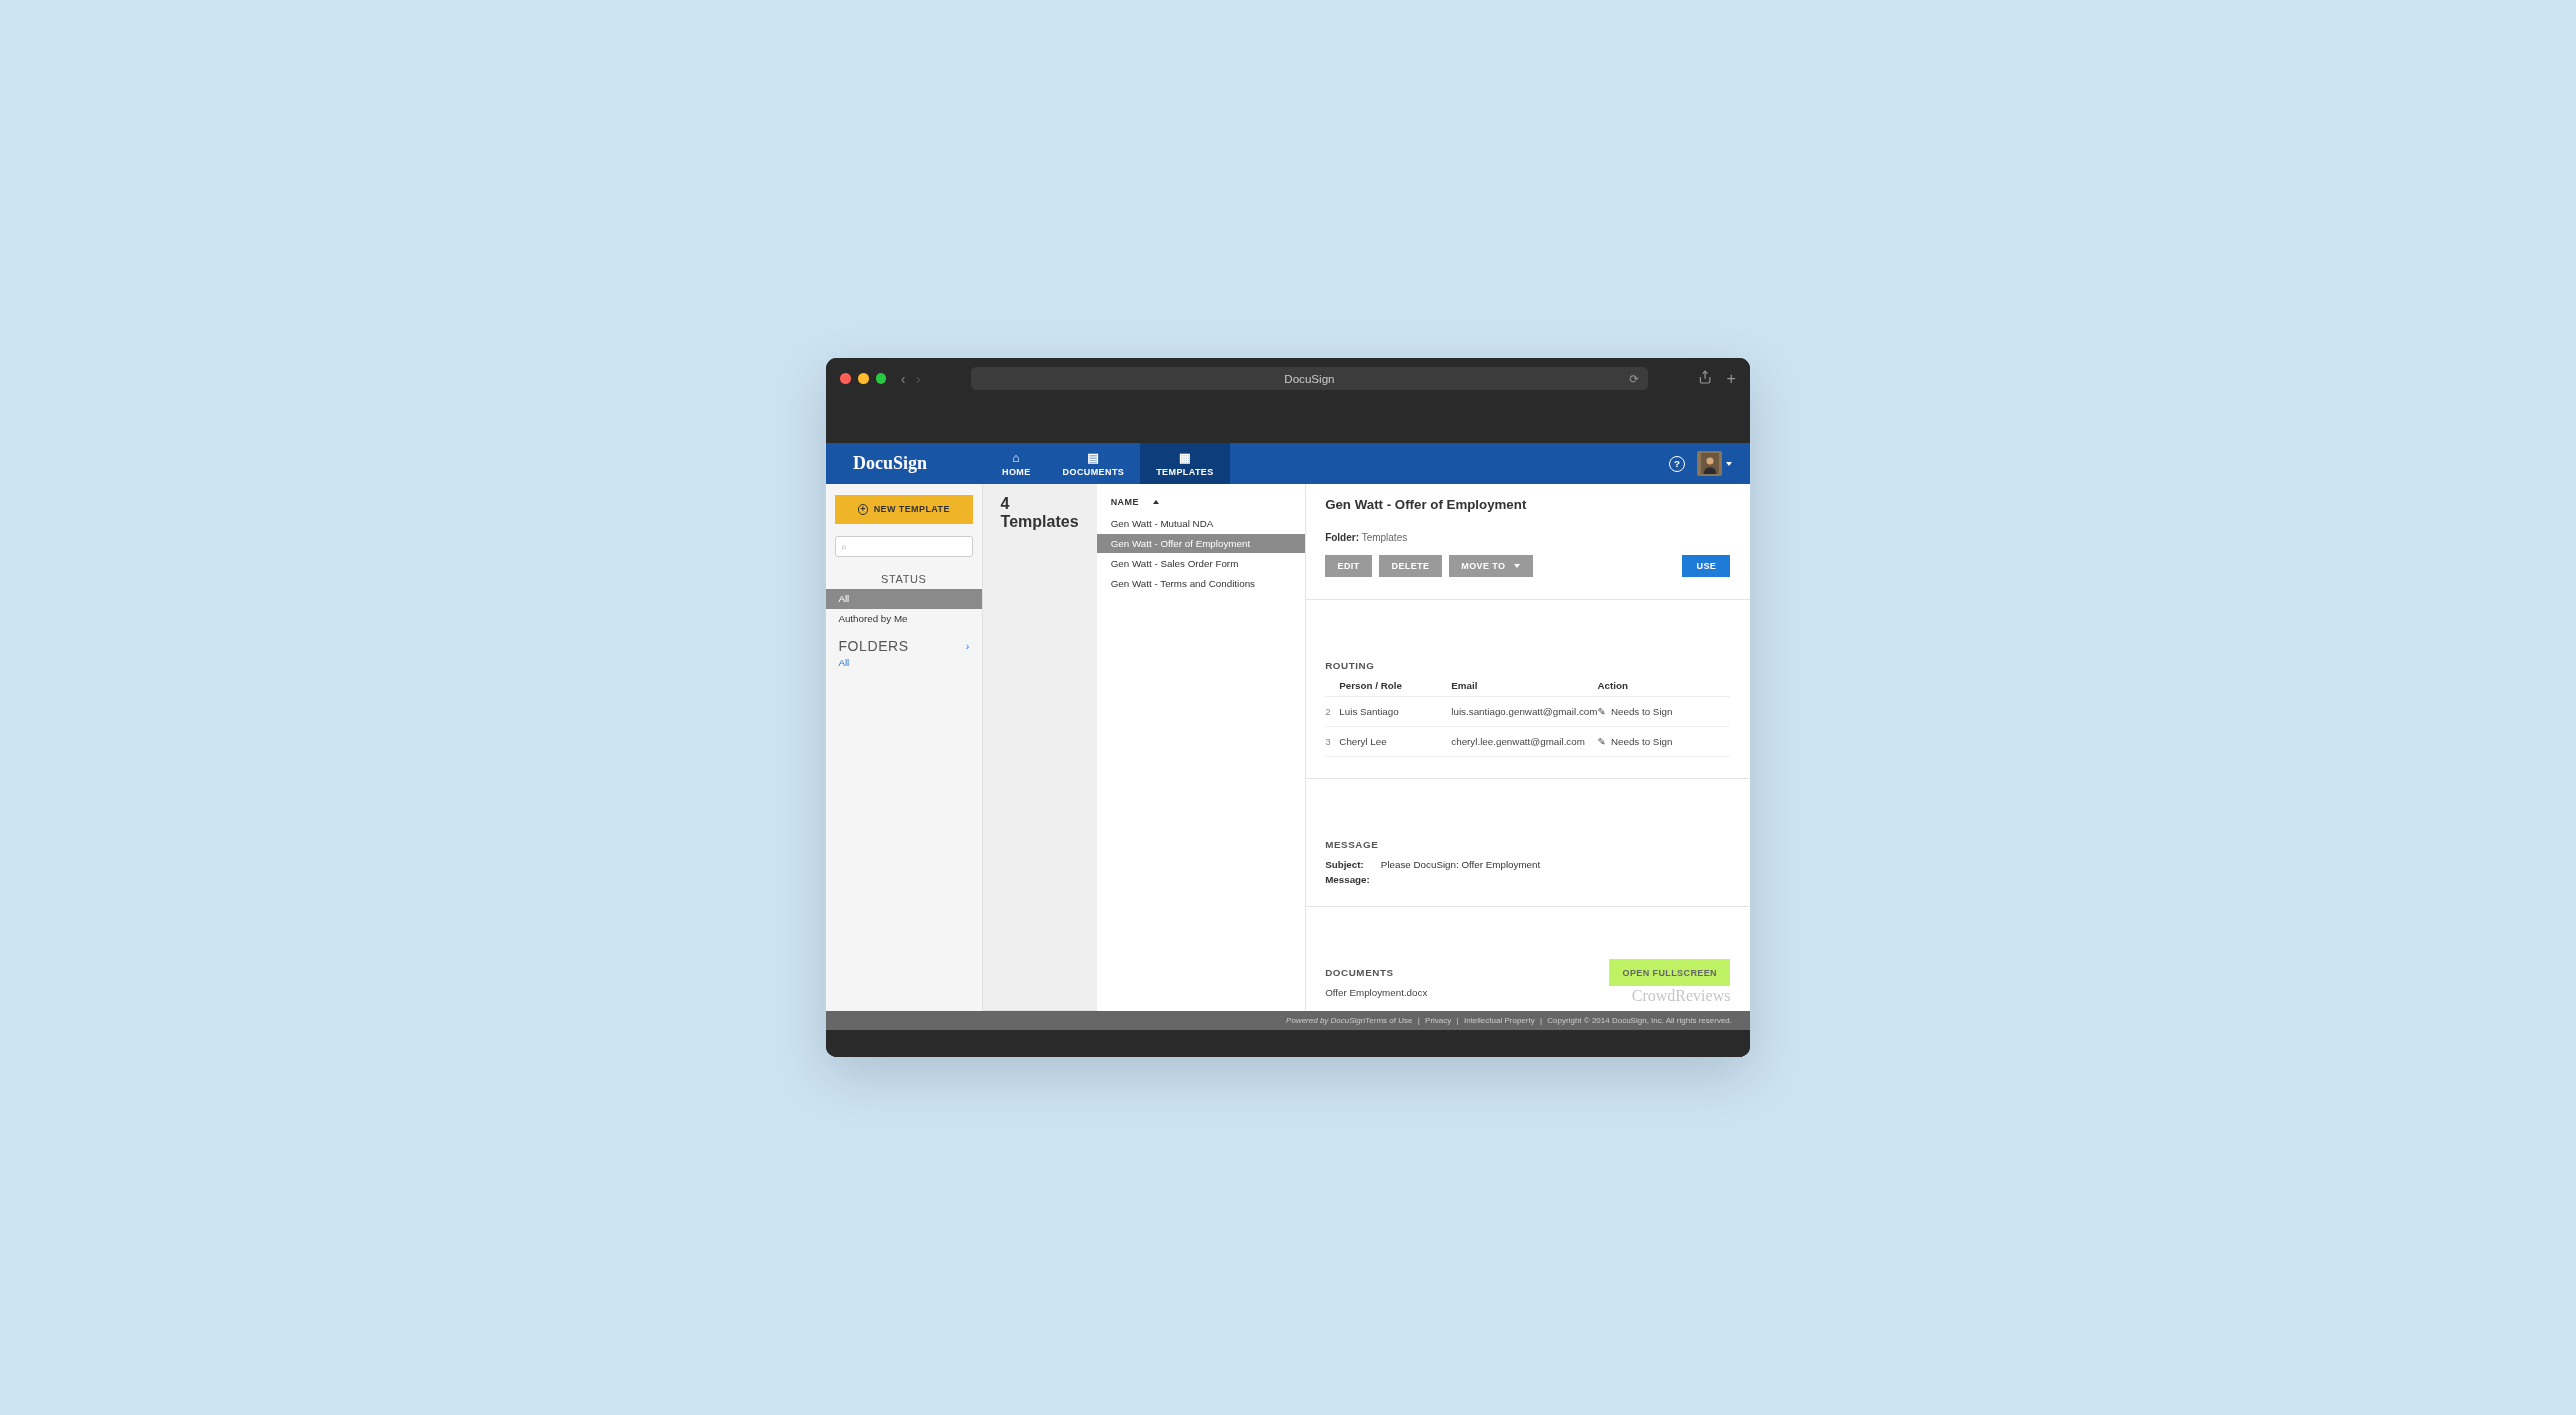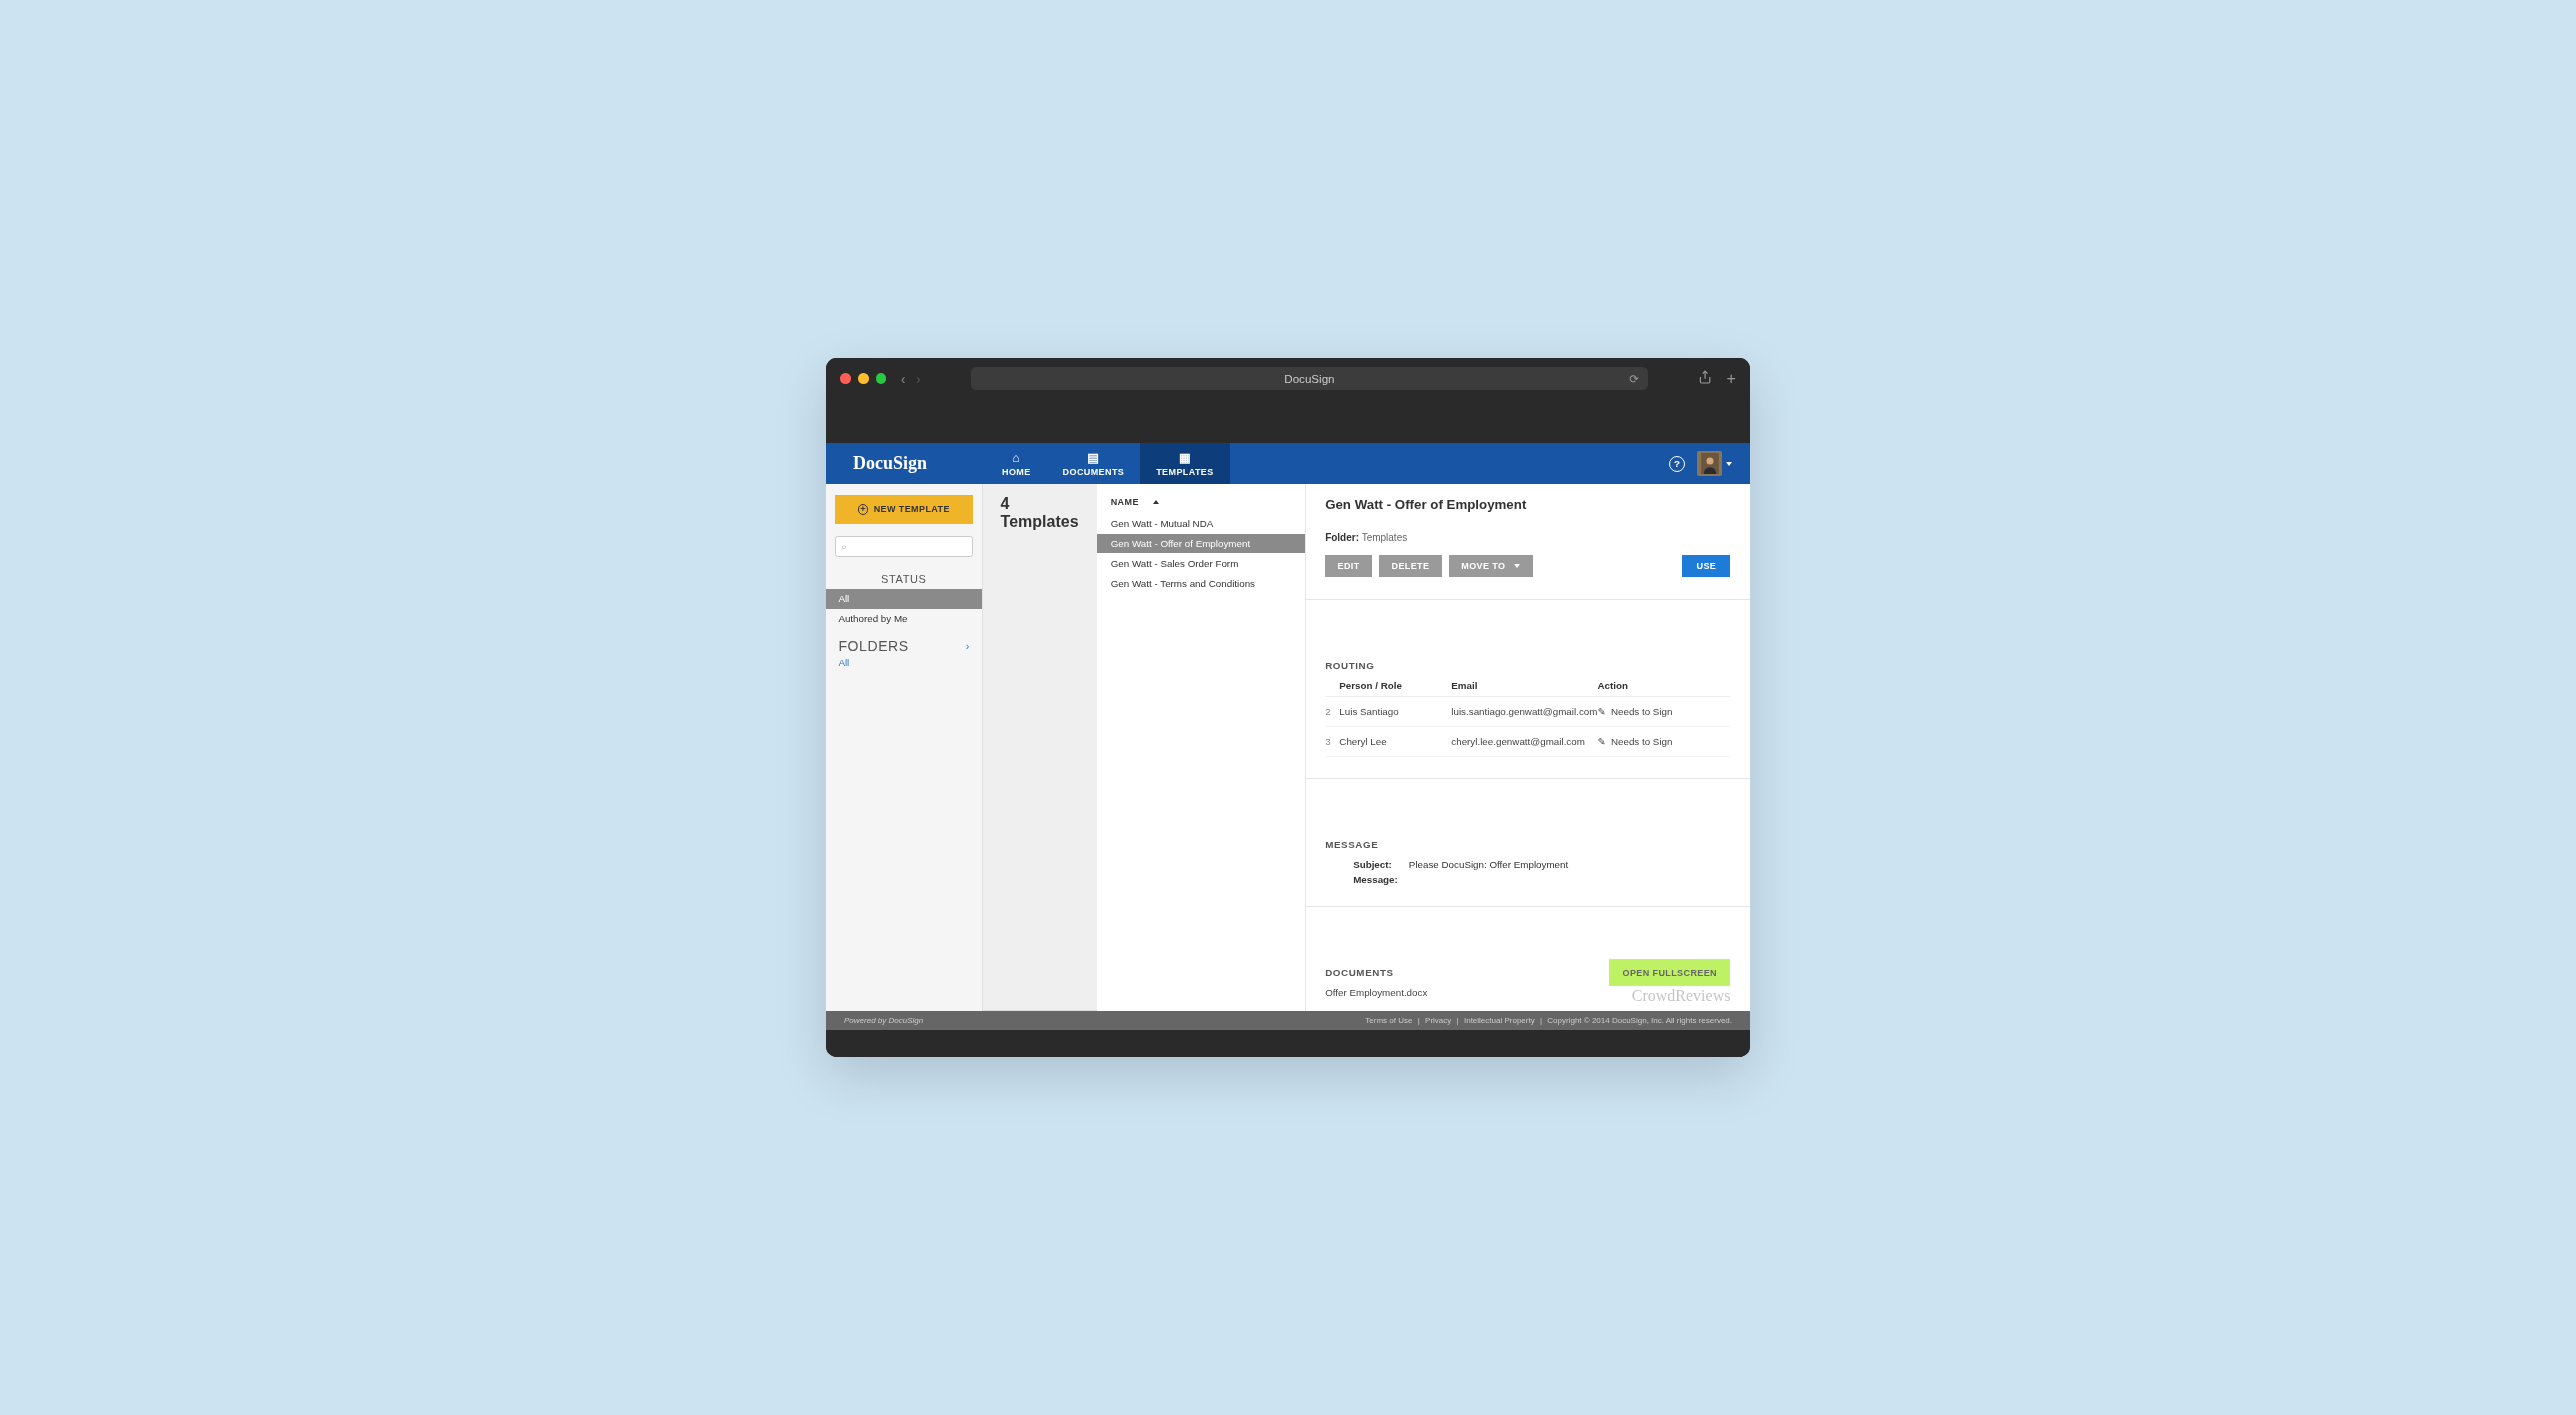--- a/index.html
+++ b/index.html
@@ -227,21 +227,21 @@
   color: #555; margin-bottom: 9px; margin-top: 44px;
 }
 .routing-table { width: 100%; font-size: 9.8px; }
 .routing-header { display: flex; font-weight: bold; color: #333; padding-bottom: 5.3px; border-bottom: 0.9px solid #eee; }
 .routing-row { display: flex; padding: 9px 0; border-bottom: 0.9px solid #f2f2f2; color: #444; }
 .col-idx { width: 14.2px; color: #888; }
 .col-person { width: 112px; }
 .col-email { flex: 1; }
 .col-action { width: 133px; display: flex; align-items: center; gap: 5.3px; }
 .pencil-icon { font-size: 9.8px; }
-.msg-row { font-size: 9.8px; color: #333; margin-bottom: 3.6px; margin-left: 28px; }
+.msg-row { font-size: 9.8px; color: #333; margin-bottom: 3.6px; }
 .msg-row strong { font-weight: bold; display: inline-block; width: 53px; }
 .open-fullscreen {
   position: absolute;
   bottom: 25px;
   right: 19.6px;
   background: #bef264;
   color: #666;
   font-size: 9px;
   font-weight: bold;
   letter-spacing: 0.4px;
@@ -257,21 +257,21 @@
   font-size: 16px;
   font-family: Georgia, serif;
 }
 
 .app-footer {
   background: #666;
   color: #ccc;
   font-size: 8px;
   padding: 5.3px 18px;
   display: flex;
-  justify-content: space-between;
+  justify-content: flex-end;
 }
 .footer-powered { font-style: italic; }
 .footer-links { display: flex; gap: 5.3px; }
 .browser-bottom { height: 27px; background: #2a2a2a; }
 </style>
 </head>
 <body>
 
 <div class="browser-window">
   <div class="browser-chrome">

